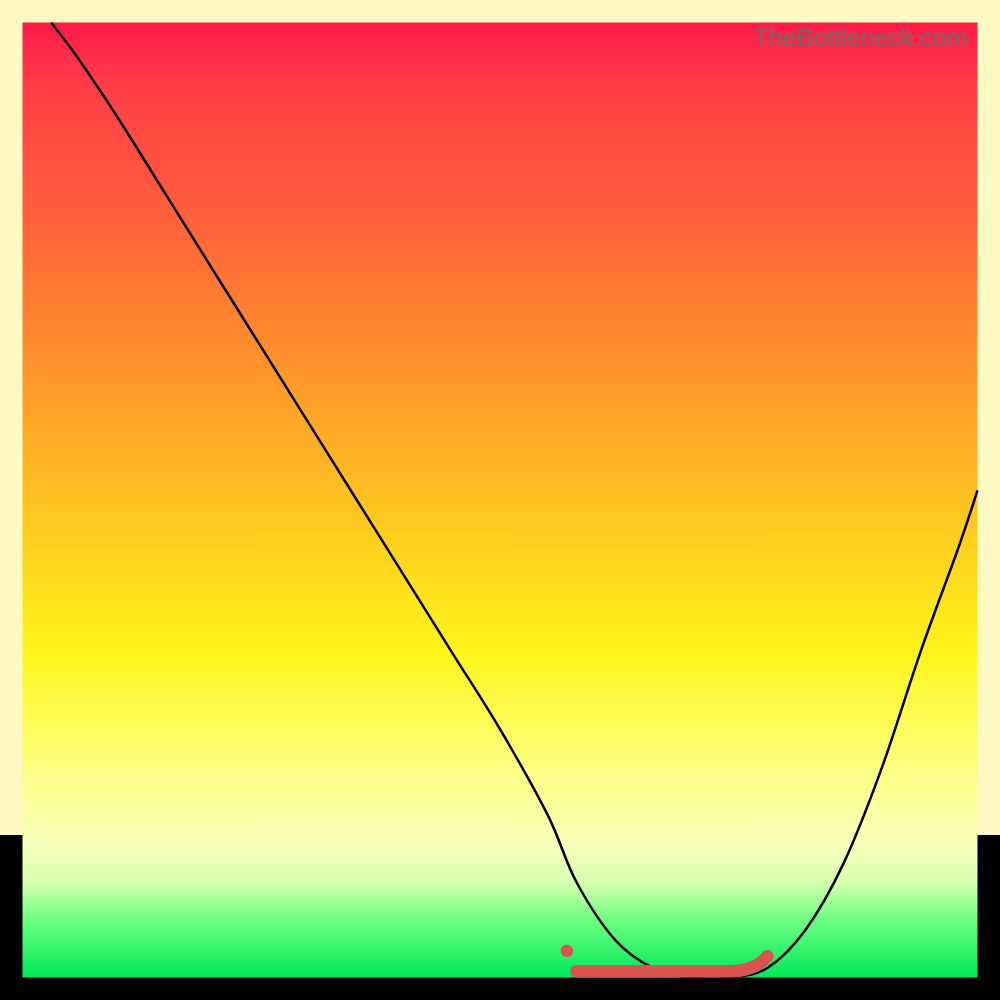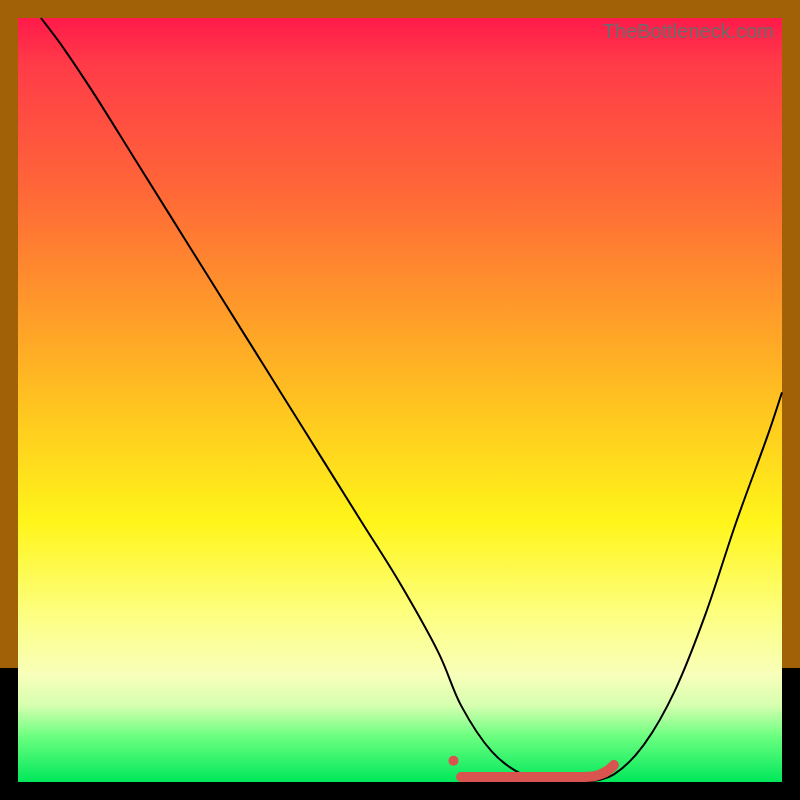--- a/index.html
+++ b/index.html
@@ -1,21 +1,21 @@
 <!DOCTYPE html>
 <html><head>
 <meta charset="utf-8">
 <style>
   * { margin: 0; padding: 0; box-sizing: border-box; }
   html, body { width: 800px; height: 800px; overflow: hidden; background: #000; }
   .frame {
     position: relative;
     width: 800px;
     height: 668px;
-    background: #a16207;
+    background: #fef9c3;
   }
   .plot-area {
     position: absolute;
     left: 18px;
     top: 18px;
     width: 764px;
     height: 764px;
     
     background: linear-gradient(to bottom,
       #ff1a4a 0%,

